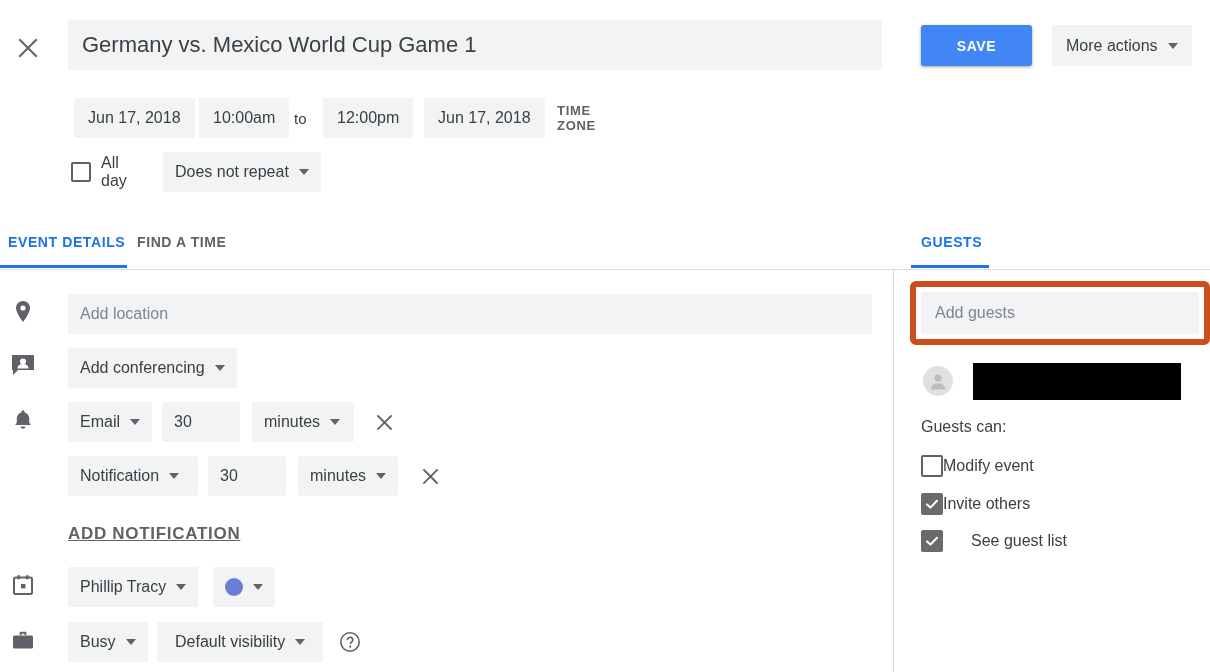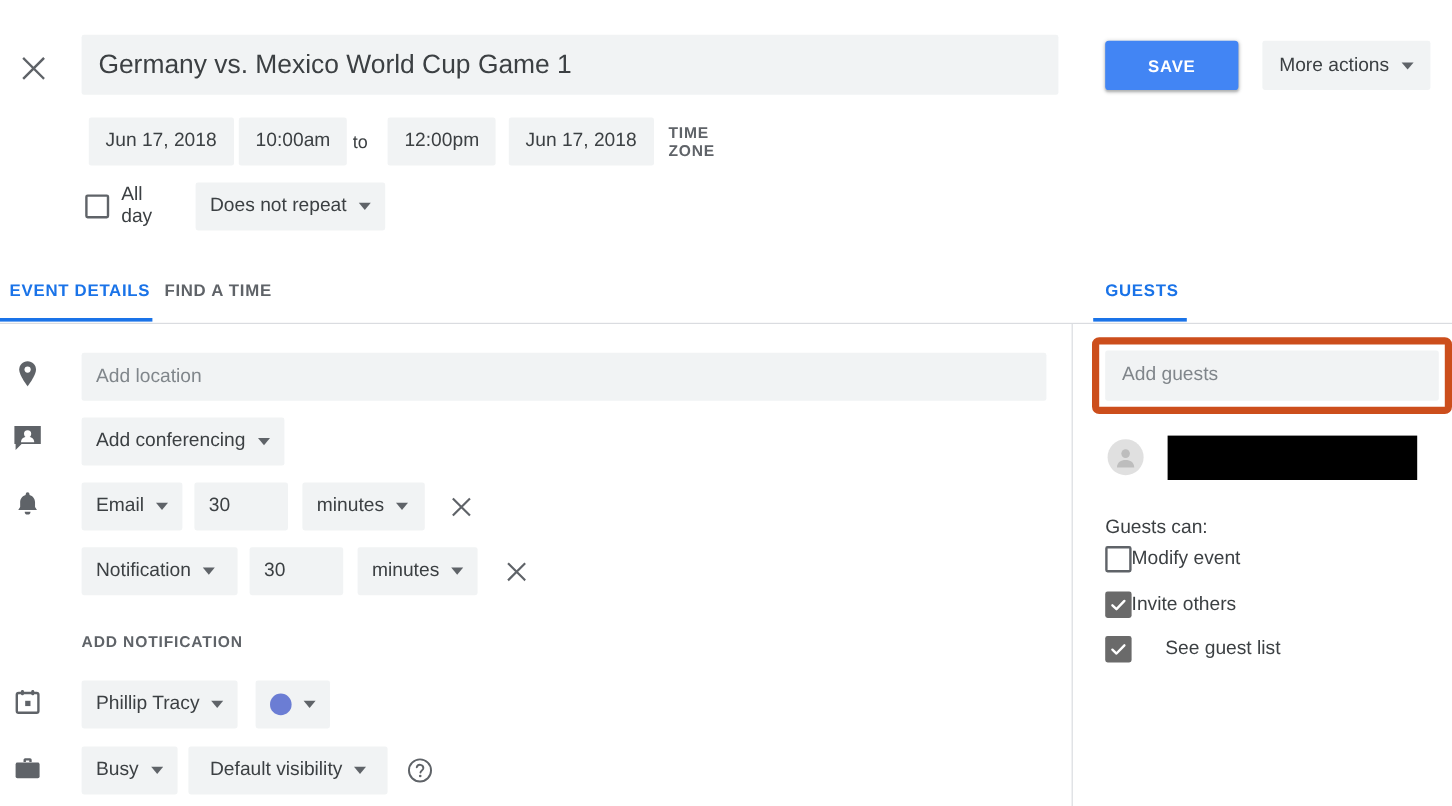--- a/index.html
+++ b/index.html
@@ -11,21 +11,21 @@
     overflow: hidden;
   }
   .app {
     position: relative;
     width: 1210px; height: 672px;
     background: #ffffff;
   }
 
   
   .header {
-    position: absolute; left: 0; top: 17px;
+    position: absolute; left: 0; top: 8px;
     width: 1210px; height: 80px;
   }
   .close-btn {
     position: absolute; left: 8px; top: 20px;
     width: 40px; height: 40px;
     display: flex; align-items: center; justify-content: center;
     cursor: pointer; border-radius: 50%;
   }
   .close-btn svg { display:block; }
 
@@ -210,22 +210,22 @@
   .r1-x    { left: 368px; }
   
   .r2-type { left: 68px; width: 130px; }
   .r2-num  { left: 208px; width: 78px; }
   .r2-unit { left: 298px; width: 100px; }
   .r2-x    { left: 414px; }
 
   .add-notification {
     position: absolute; left: 68px; top: 522px;
     height: 24px; display: flex; align-items: center;
-    font-size: 13px; font-weight: bold; letter-spacing: 0.7px;
-    color: #5f6368; cursor: pointer;
+    font-size: 17px; font-weight: bold; letter-spacing: 0.7px;
+    color: #5f6368; cursor: pointer; text-decoration: underline;
   }
 
   .cal-chip    { position: absolute; left: 68px;  top: 567px; height: 40px; padding: 0 12px; }
   .color-chip  { position: absolute; left: 213px; top: 567px; height: 40px; padding: 0 12px; }
   .color-dot {
     width: 18px; height: 18px; border-radius: 50%;
     background: #6b7dd4; display: inline-block;
   }
 
   .busy-chip   { position: absolute; left: 68px;  top: 622px; height: 40px; padding: 0 12px; }
@@ -265,21 +265,21 @@
     display: flex; align-items: center; justify-content: center;
   }
   .guest-redaction {
     position: absolute; left: 973px; top: 363px;
     width: 208px; height: 37px;
     background: #000000;
   }
 
   .guests-can-label {
     position: absolute; left: 921px; top: 418px;
-    font-size: 16px; color: #3c4043; margin-top: 13px;
+    font-size: 16px; color: #3c4043;
   }
 
   .perm-row {
     position: absolute; left: 921px; height: 28px;
     display: flex; align-items: center;
   }
   .pr1 { top: 452px; }
   .pr2 { top: 490px; }
   .pr3 { top: 527px; gap: 28px; }
   .perm-cb-off {

